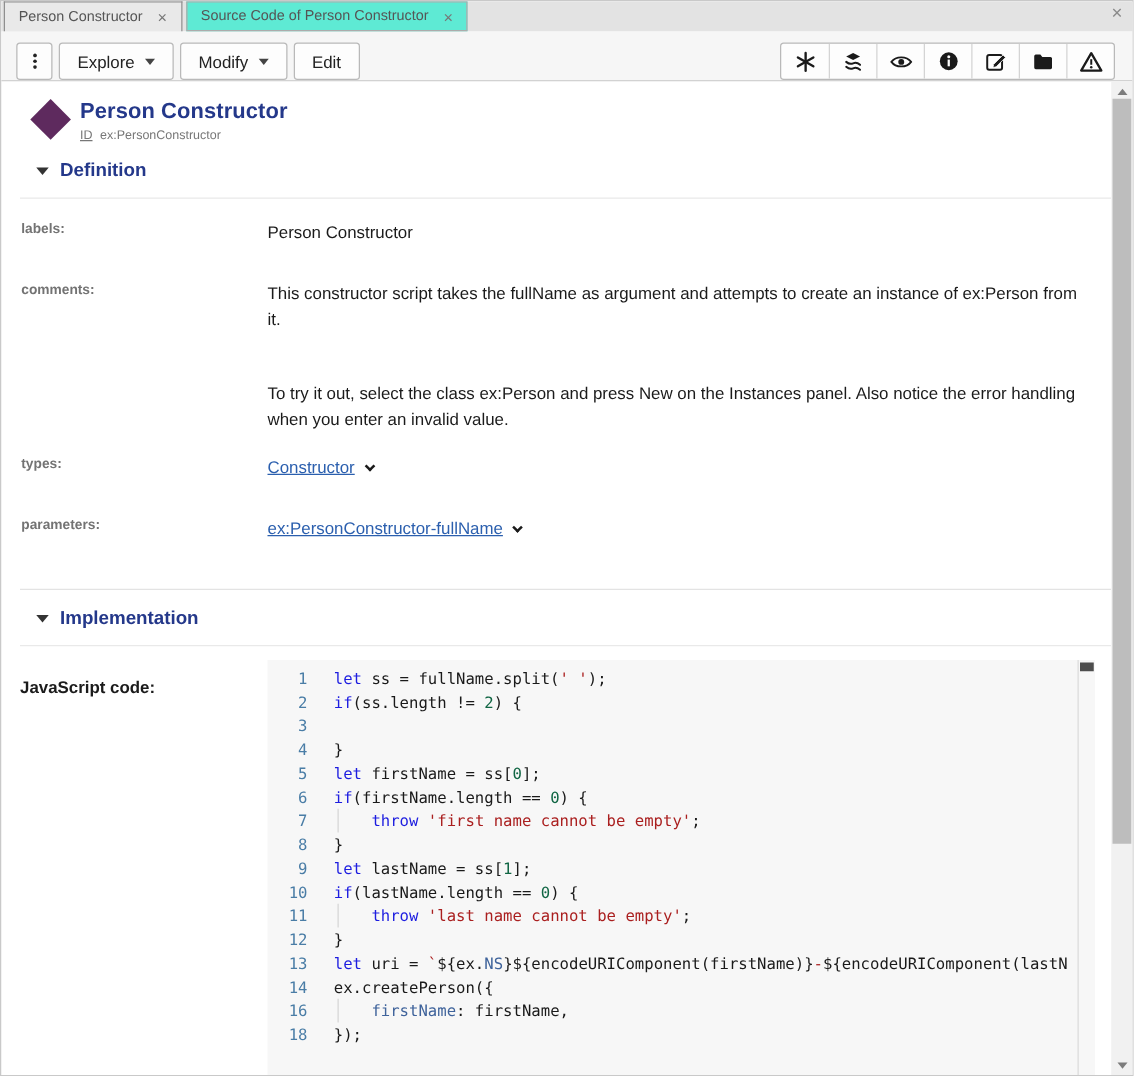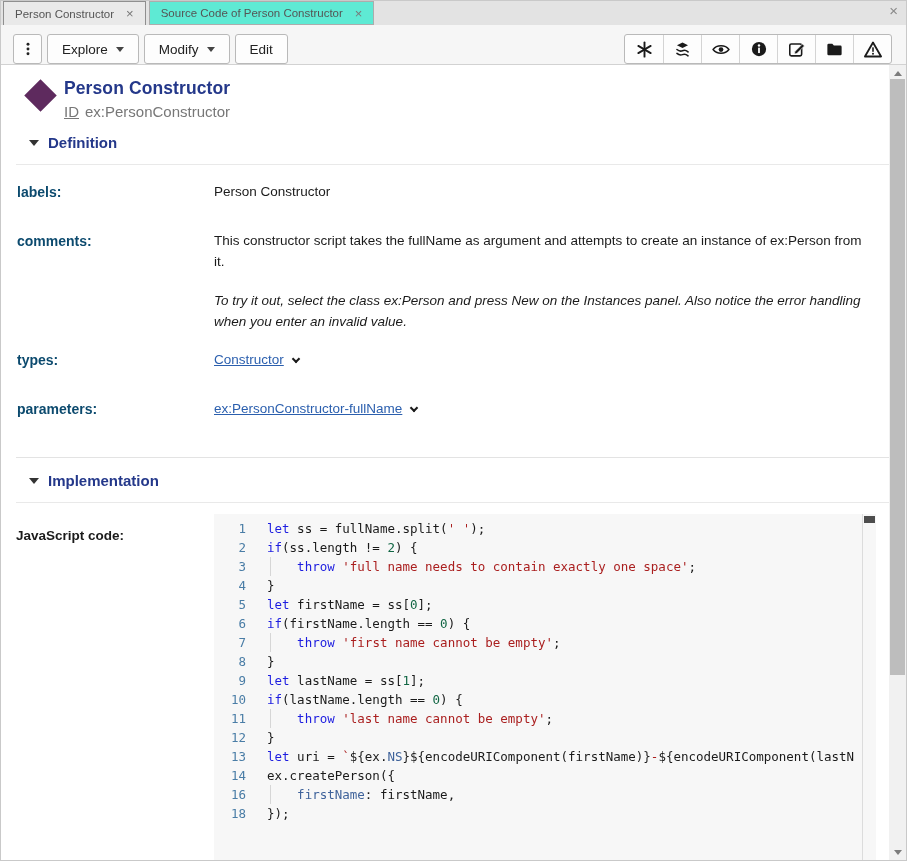--- a/index.html
+++ b/index.html
@@ -36,39 +36,39 @@
   .sb-btn { position:absolute; left:0; right:0; height:14px; display:flex; align-items:center; justify-content:center; }
   .sb-btn.up { top:1px; } .sb-btn.down { bottom:1px; }
   .tri-up { width:0;height:0;border-left:4px solid transparent;border-right:4px solid transparent;border-bottom:5px solid #7c7c7c; }
   .tri-dn { width:0;height:0;border-left:4px solid transparent;border-right:4px solid transparent;border-top:5px solid #7c7c7c; }
   .pg-thumb { position:absolute; left:1px; right:1px; top:14px; height:596px; background:#bdbdbd; }
   
   .res-header { display:flex; margin-top:13px; }
   .diamond-wrap { width:48px; display:flex; justify-content:center; align-items:flex-start; padding-top:6px; }
   .diamond { width:23px; height:23px; background:#5e2a5e; transform:rotate(45deg); }
   .res-title { font-size:17.5px; font-weight:bold; color:#24388a; letter-spacing:.1px; }
-  .idline { margin-top:4px; font-size:15px; color:#777; }
+  .idline { margin-top:4px; font-size:10px; color:#777; }
   .idline .idlbl { text-decoration:underline; margin-right:6px; }
   
   .section { }
   .section + .section { border-top:1px solid #e3e3e3; }
   .sec-header { display:flex; align-items:center; gap:9px; padding:14px 0 0 13px; cursor:default; }
   .section:first-of-type .sec-header { padding-top:26px; }
   .sec-tri { width:0;height:0;border-left:5px solid transparent;border-right:5px solid transparent;border-top:6px solid #333; }
   .sec-title { font-size:15px; font-weight:bold; color:#24388a; }
   .sec-body { border-top:1px solid #e9e9e9; margin-top:13px; }
   .section-definition .sec-body { padding:17px 0 38px 0; }
   .section-implementation .sec-body { padding:11px 0 0 0; display:flex; }
   
   .frow { display:flex; margin-bottom:28px; }
   .frow:last-child { margin-bottom:0; }
   .frow.comments { margin-bottom:17px; }
-  .flabel { width:198px; flex:none; padding-left:1px; font-size:14px; font-weight:bold; color:#0c4a6e; line-height:1.45; }
+  .flabel { width:198px; flex:none; padding-left:1px; font-size:11px; font-weight:bold; color:#737373; line-height:1.45; }
   .fvalue { font-size:13.5px; color:#1b1b1b; line-height:1.55; width:660px; }
-  .para + .para { margin-top:18px;font-style:italic; }
+  .para + .para { margin-top:38px; }
   .vlink { color:#2b5fae; text-decoration:underline; cursor:pointer; }
   .chev { display:inline-block; width:6px; height:6px; border-right:2px solid #1a1a1a; border-bottom:2px solid #1a1a1a;
           transform:rotate(45deg); margin-left:9px; vertical-align:2px; }
   
   .code-label { width:198px; flex:none; padding-top:14px; font-size:13.5px; font-weight:bold; color:#1b1b1b; }
   .editor { position:relative; width:662px; height:352px; background:#f7f7f7; overflow:hidden;
             font-family:"DejaVu Sans Mono", monospace; font-size:12.5px; line-height:19px; cursor:text; }
   .code-lines { padding-top:5px; }
   .cline { display:flex; height:19px; white-space:pre; }
   .lnum { width:44px; flex:none; padding-right:12px; text-align:right; color:#4a7da6; }
@@ -232,21 +232,21 @@
         <div class="sec-header">
           <span class="sec-tri"></span>
           <span class="sec-title">Implementation</span>
         </div>
         <div class="sec-body">
           <div class="code-label">JavaScript code:</div>
           <div class="editor">
             <div class="code-lines" id="code-lines">
                 <div class="cline"><span class="lnum">1</span><span class="ltext"><span class="tk-kw">let</span><span class="tk-pl"> ss = fullName.split(</span><span class="tk-str">' '</span><span class="tk-pl">);</span></span></div>
                 <div class="cline"><span class="lnum">2</span><span class="ltext"><span class="tk-kw">if</span><span class="tk-pl">(ss.length != </span><span class="tk-num">2</span><span class="tk-pl">) {</span></span></div>
-                <div class="cline"><span class="lnum">3</span><span class="ltext"><span class="guide"></span><span class="tk-pl">    </span><span class="tk-kw">throw</span><span class="tk-pl"> </span><span class="tk-str">'full name needs to contain exactly one space'</span><span class="tk-pl">;</span></span></div>
+                <div class="cline"><span class="lnum">3</span></div>
                 <div class="cline"><span class="lnum">4</span><span class="ltext"><span class="tk-pl">}</span></span></div>
                 <div class="cline"><span class="lnum">5</span><span class="ltext"><span class="tk-kw">let</span><span class="tk-pl"> firstName = ss[</span><span class="tk-num">0</span><span class="tk-pl">];</span></span></div>
                 <div class="cline"><span class="lnum">6</span><span class="ltext"><span class="tk-kw">if</span><span class="tk-pl">(firstName.length == </span><span class="tk-num">0</span><span class="tk-pl">) {</span></span></div>
                 <div class="cline"><span class="lnum">7</span><span class="ltext"><span class="guide"></span><span class="tk-pl">    </span><span class="tk-kw">throw</span><span class="tk-pl"> </span><span class="tk-str">'first name cannot be empty'</span><span class="tk-pl">;</span></span></div>
                 <div class="cline"><span class="lnum">8</span><span class="ltext"><span class="tk-pl">}</span></span></div>
                 <div class="cline"><span class="lnum">9</span><span class="ltext"><span class="tk-kw">let</span><span class="tk-pl"> lastName = ss[</span><span class="tk-num">1</span><span class="tk-pl">];</span></span></div>
                 <div class="cline"><span class="lnum">10</span><span class="ltext"><span class="tk-kw">if</span><span class="tk-pl">(lastName.length == </span><span class="tk-num">0</span><span class="tk-pl">) {</span></span></div>
                 <div class="cline"><span class="lnum">11</span><span class="ltext"><span class="guide"></span><span class="tk-pl">    </span><span class="tk-kw">throw</span><span class="tk-pl"> </span><span class="tk-str">'last name cannot be empty'</span><span class="tk-pl">;</span></span></div>
                 <div class="cline"><span class="lnum">12</span><span class="ltext"><span class="tk-pl">}</span></span></div>
                 <div class="cline"><span class="lnum">13</span><span class="ltext"><span class="tk-kw">let</span><span class="tk-pl"> uri = </span><span class="tk-str">`</span><span class="tk-pl">${ex.</span><span class="tk-prop">NS</span><span class="tk-pl">}${encodeURIComponent(firstName)}</span><span class="tk-str">-</span><span class="tk-pl">${encodeURIComponent(lastN</span></span></div>

